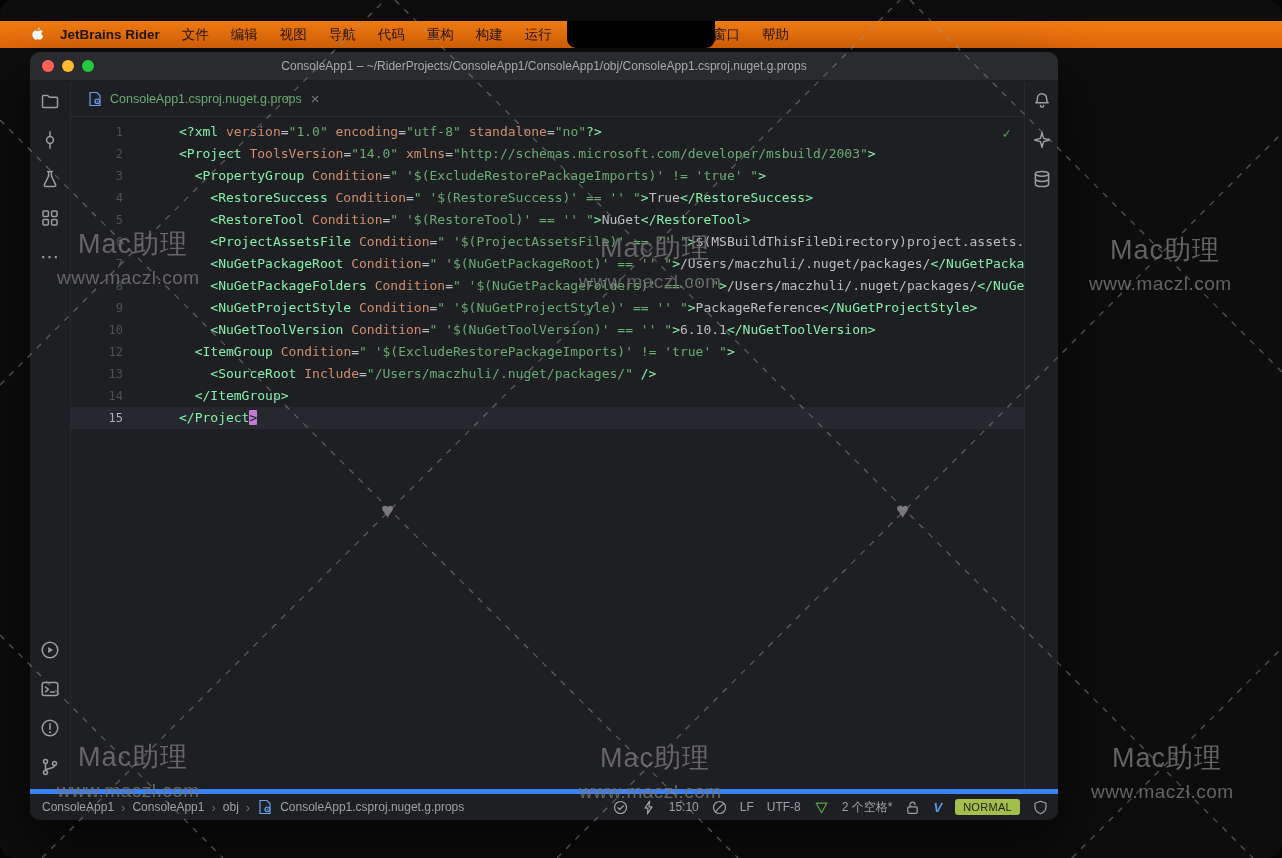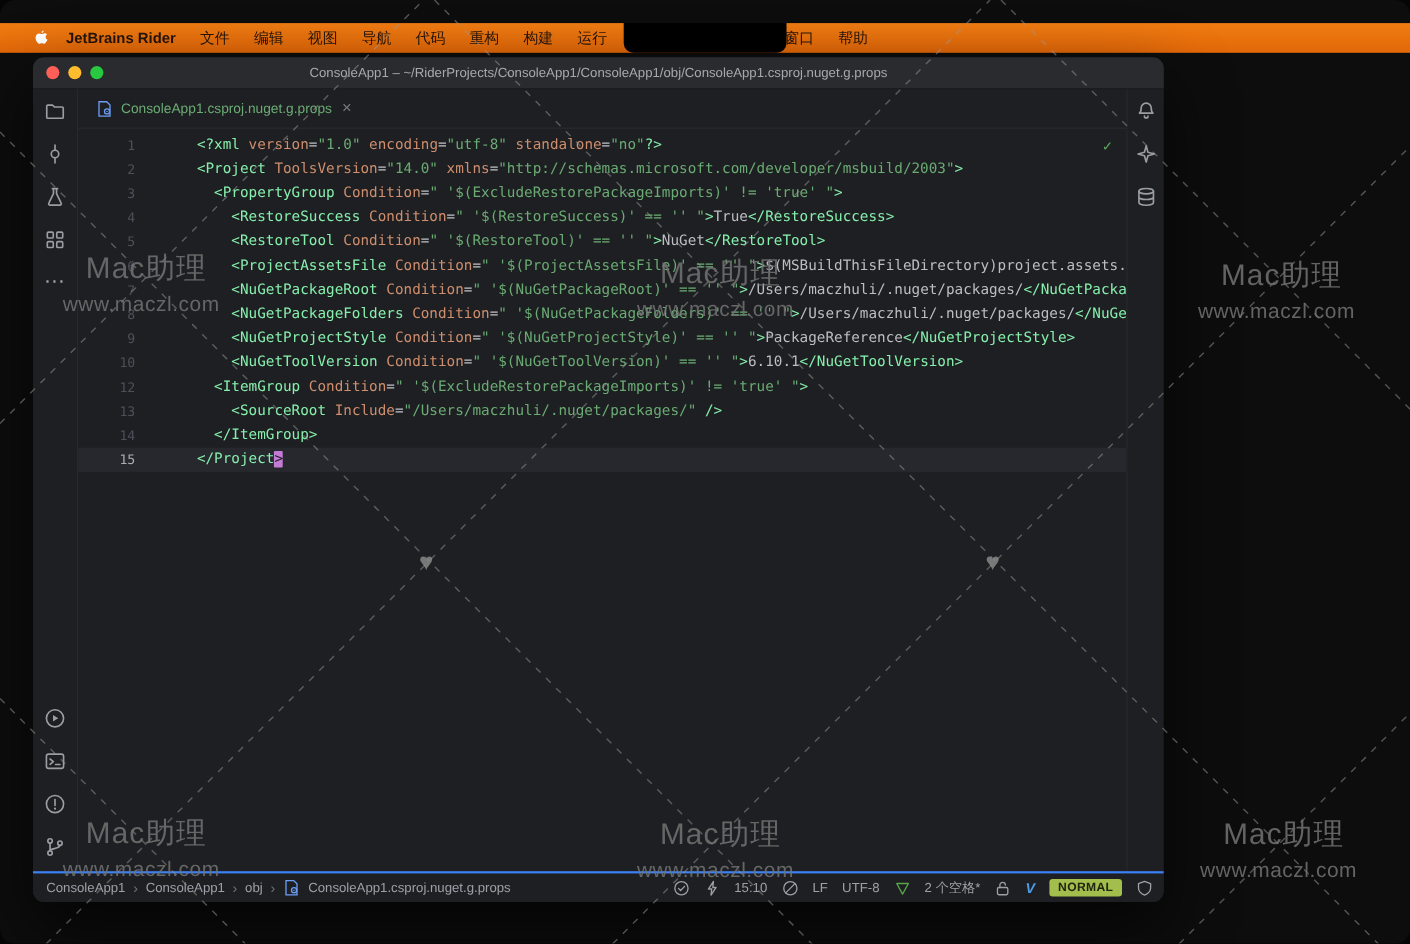--- a/index.html
+++ b/index.html
@@ -53,33 +53,33 @@
   .inspect-ok{position:absolute;top:8px;right:13px;color:#5ca65c;font-size:14px;cursor:pointer;z-index:2;}
   .code-line{display:flex;height:22px;line-height:22px;white-space:pre;}
   .code-line.active{background:#26282e;}
   .gutter{flex:none;width:60px;box-sizing:border-box;text-align:right;padding-right:8px;color:#4b5059;font-size:12px;}
   .code-line.active .gutter{color:#a8acb3;}
   .code-text{padding-left:48px;color:#bcbec4;}
   .tk-plain{color:#bcbec4}.tk-tag{color:#86efac}.tk-attr{color:#cf8e6d}.tk-str{color:#6aab73}
   .tk-caret{background:#c57bd6;color:#17181b;border-radius:1px;}
 
   
-  .statusbar{height:26px;flex:none;display:flex;align-items:center;border-top:2px solid #3b82f6;
+  .statusbar{height:26px;flex:none;display:flex;align-items:center;border-top:5px solid #3b82f6;
              padding:0 10px 0 12px;font-size:12px;color:#9da0a8;background:#1e1f22;}
   .crumbs{display:flex;align-items:center;gap:7px;min-width:0;}
   .crumb{cursor:pointer;white-space:nowrap;}
   .crumb-sep{color:#6e7176;font-size:13px;}
   .sb-spacer{flex:1;}
   .sb-right{display:flex;align-items:center;gap:13px;}
   .sb-icon{display:inline-flex;width:15px;height:15px;color:#9da0a8;cursor:pointer;}
   .sb-icon svg{width:15px;height:15px;stroke:currentColor;fill:none;stroke-width:1.2;stroke-linecap:round;stroke-linejoin:round;}
   .sb-icon.greenish{color:#57a64a;}
   .sb-text{cursor:pointer;white-space:nowrap;}
   .vim-v{color:#4e9be8;font-weight:bold;font-style:italic;font-size:13px;cursor:pointer;}
-  .vim-badge{background:#a3be4c;color:#20250f;font-size:11px;font-weight:bold;padding:2px 8px;border-radius:3px;
+  .vim-badge{background:#a3be4c;color:#20250f;font-size:11px;font-weight:normal;padding:2px 8px;border-radius:3px;
              cursor:pointer;letter-spacing:.3px;}
 
   
   .wm-lines{position:absolute;inset:0;width:1282px;height:858px;z-index:40;pointer-events:none;}
   .wm-group{position:absolute;z-index:41;color:#737373;opacity:.85;pointer-events:none;}
   .wm-title{font-size:27px;font-weight:500;letter-spacing:1px;}
   .wm-url{font-size:19px;margin-top:5px;margin-left:-21px;letter-spacing:.5px;text-align:right;}
   .wm-heart{position:absolute;z-index:41;color:#8f8f8f;opacity:.8;font-size:22px;pointer-events:none;}
 </style>
 </head>

